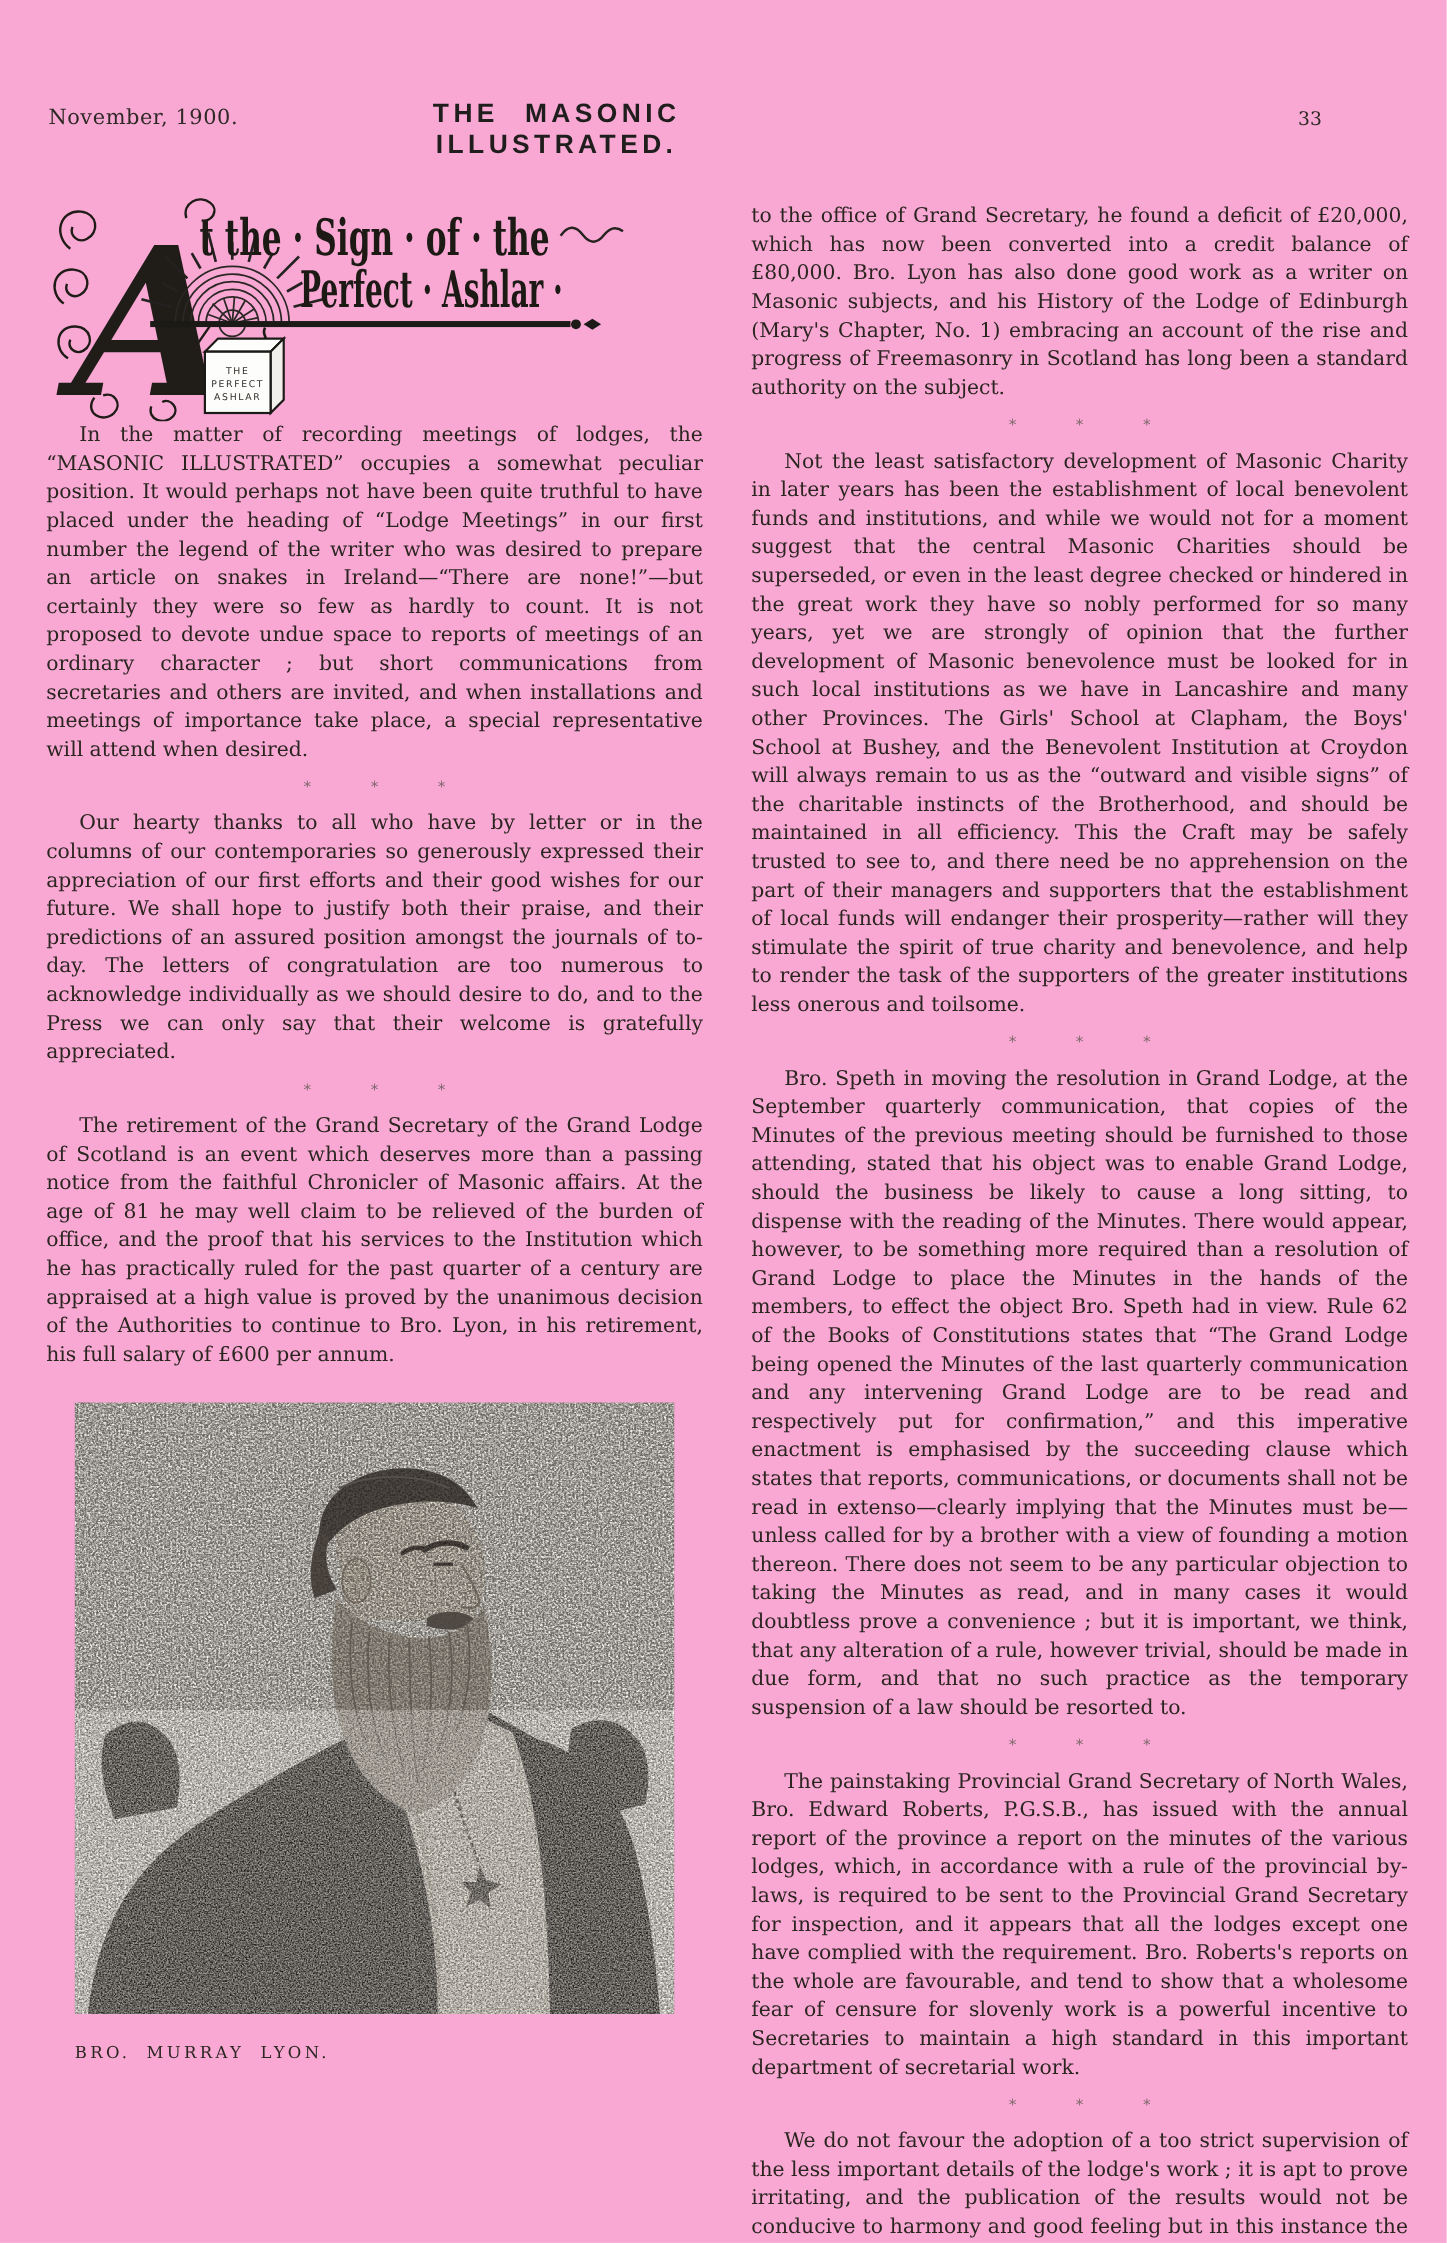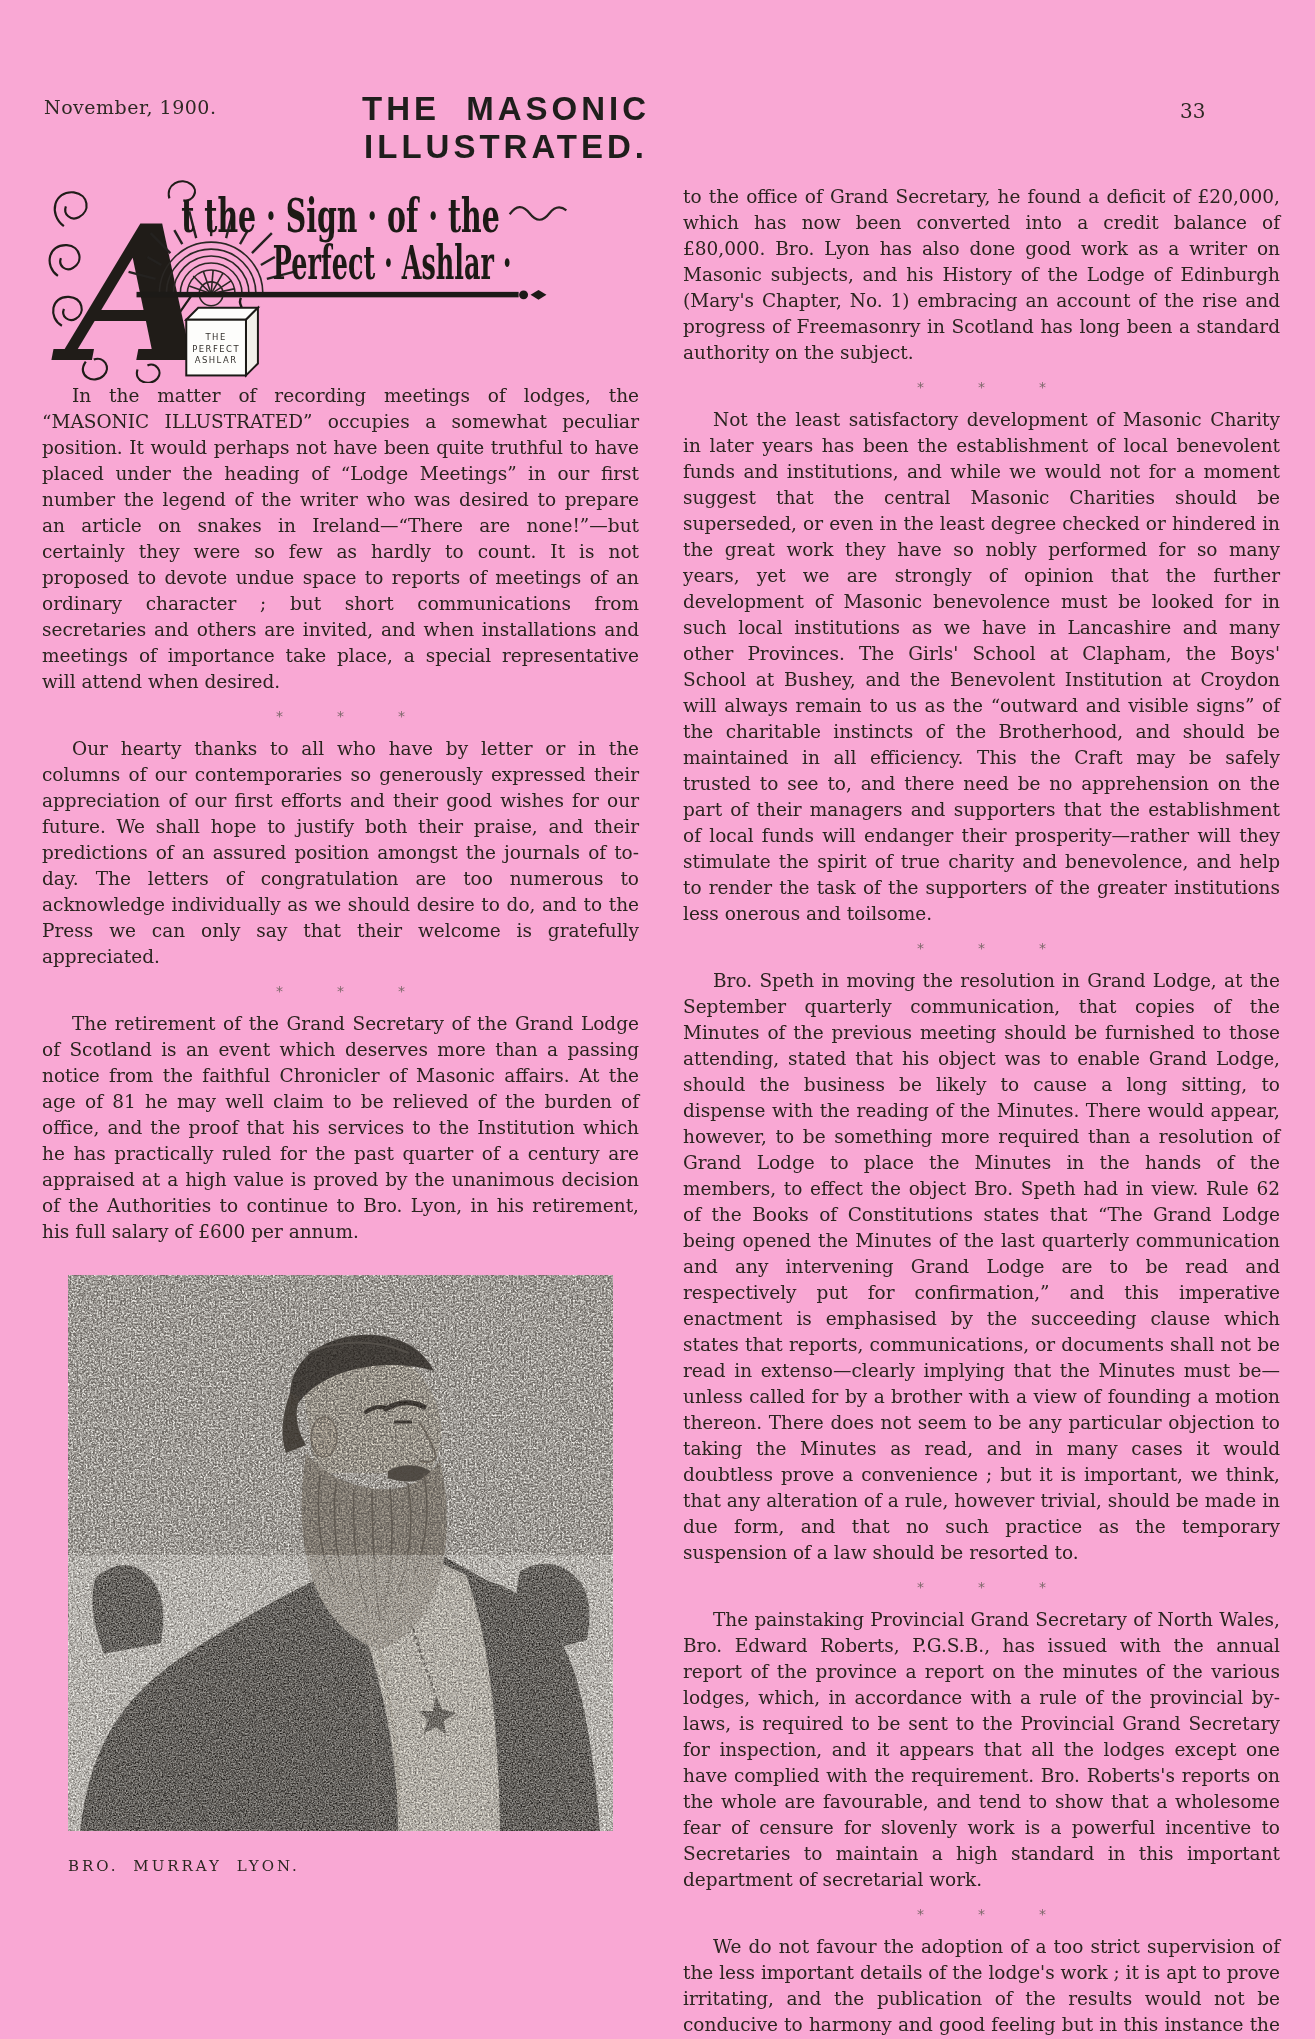--- a/index.html
+++ b/index.html
@@ -10,23 +10,23 @@
   }
   .page{
     position:relative;width:1315px;height:2039px;overflow:hidden;
     background:#f9a8d4;
   }
   
   .folio-date{position:absolute;left:44px;top:96px;font-size:19px;letter-spacing:.5px;color:#2e2924;}
   .masthead{
     position:absolute;left:296px;top:90px;width:420px;text-align:center;
     font-family:"Liberation Sans","DejaVu Sans",sans-serif;font-weight:700;
-    font-size:33px;letter-spacing:4px;word-spacing:13px;color:#1f1e1c;
-  }
-  .folio-num{position:absolute;left:1180px;top:99px;font-size:20px;color:#2e2924;}
+    font-size:24px;letter-spacing:4px;word-spacing:13px;color:#1f1e1c;
+  }
+  .folio-num{position:absolute;left:1180px;top:99px;font-size:17px;color:#2e2924;}
 
   
   .columns{position:absolute;top:148px;left:42px;width:1238px;display:flex;gap:44px;}
   .col{width:597px;}
   p.body{
     margin:0;font-size:18.5px;line-height:26px;text-align:justify;
     text-indent:30px;color:#2b2520;
   }
   p.body.noindent{text-indent:0;}
   .col-right p.body.first{margin-top:36px;}

